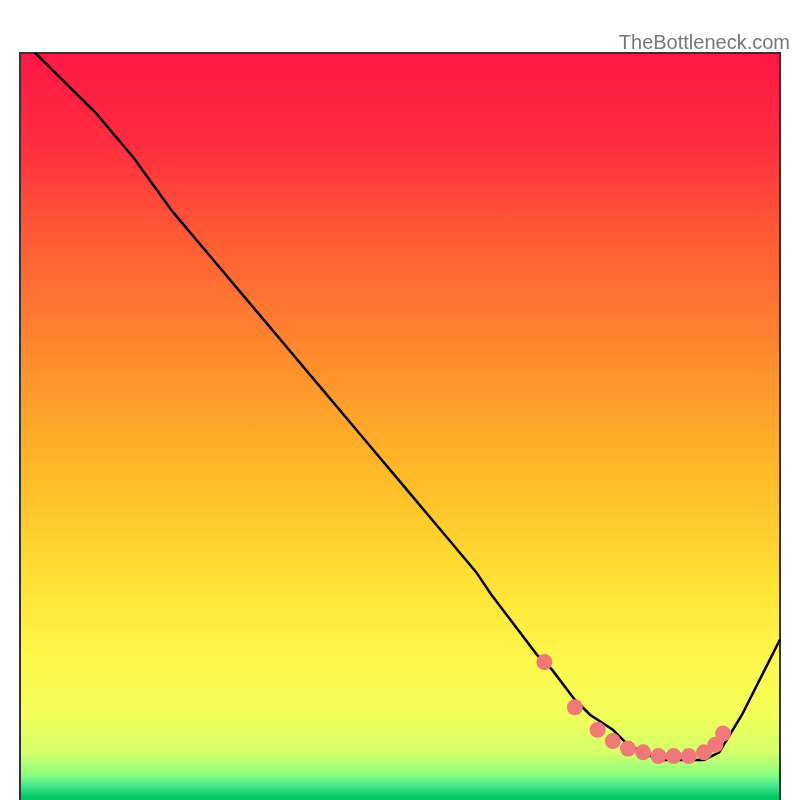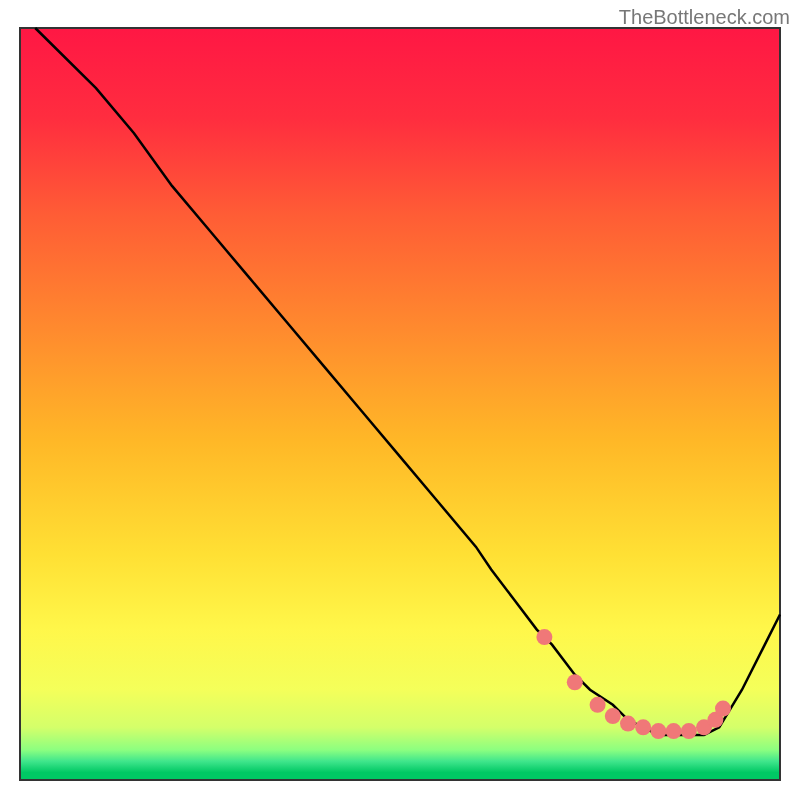--- a/index.html
+++ b/index.html
@@ -7,20 +7,21 @@
   padding: 0;
   width: 800px;
   height: 800px;
   position: relative;
   font-family: Arial, sans-serif;
 }
 .chart-container {
   width: 800px;
   height: 768px;
   position: relative;
+  margin-top: 25px;
 }
 .watermark {
   position: absolute;
   top: 6px;
   right: 10px;
   color: #777;
   font-size: 20px;
   z-index: 10;
 }
 svg {

